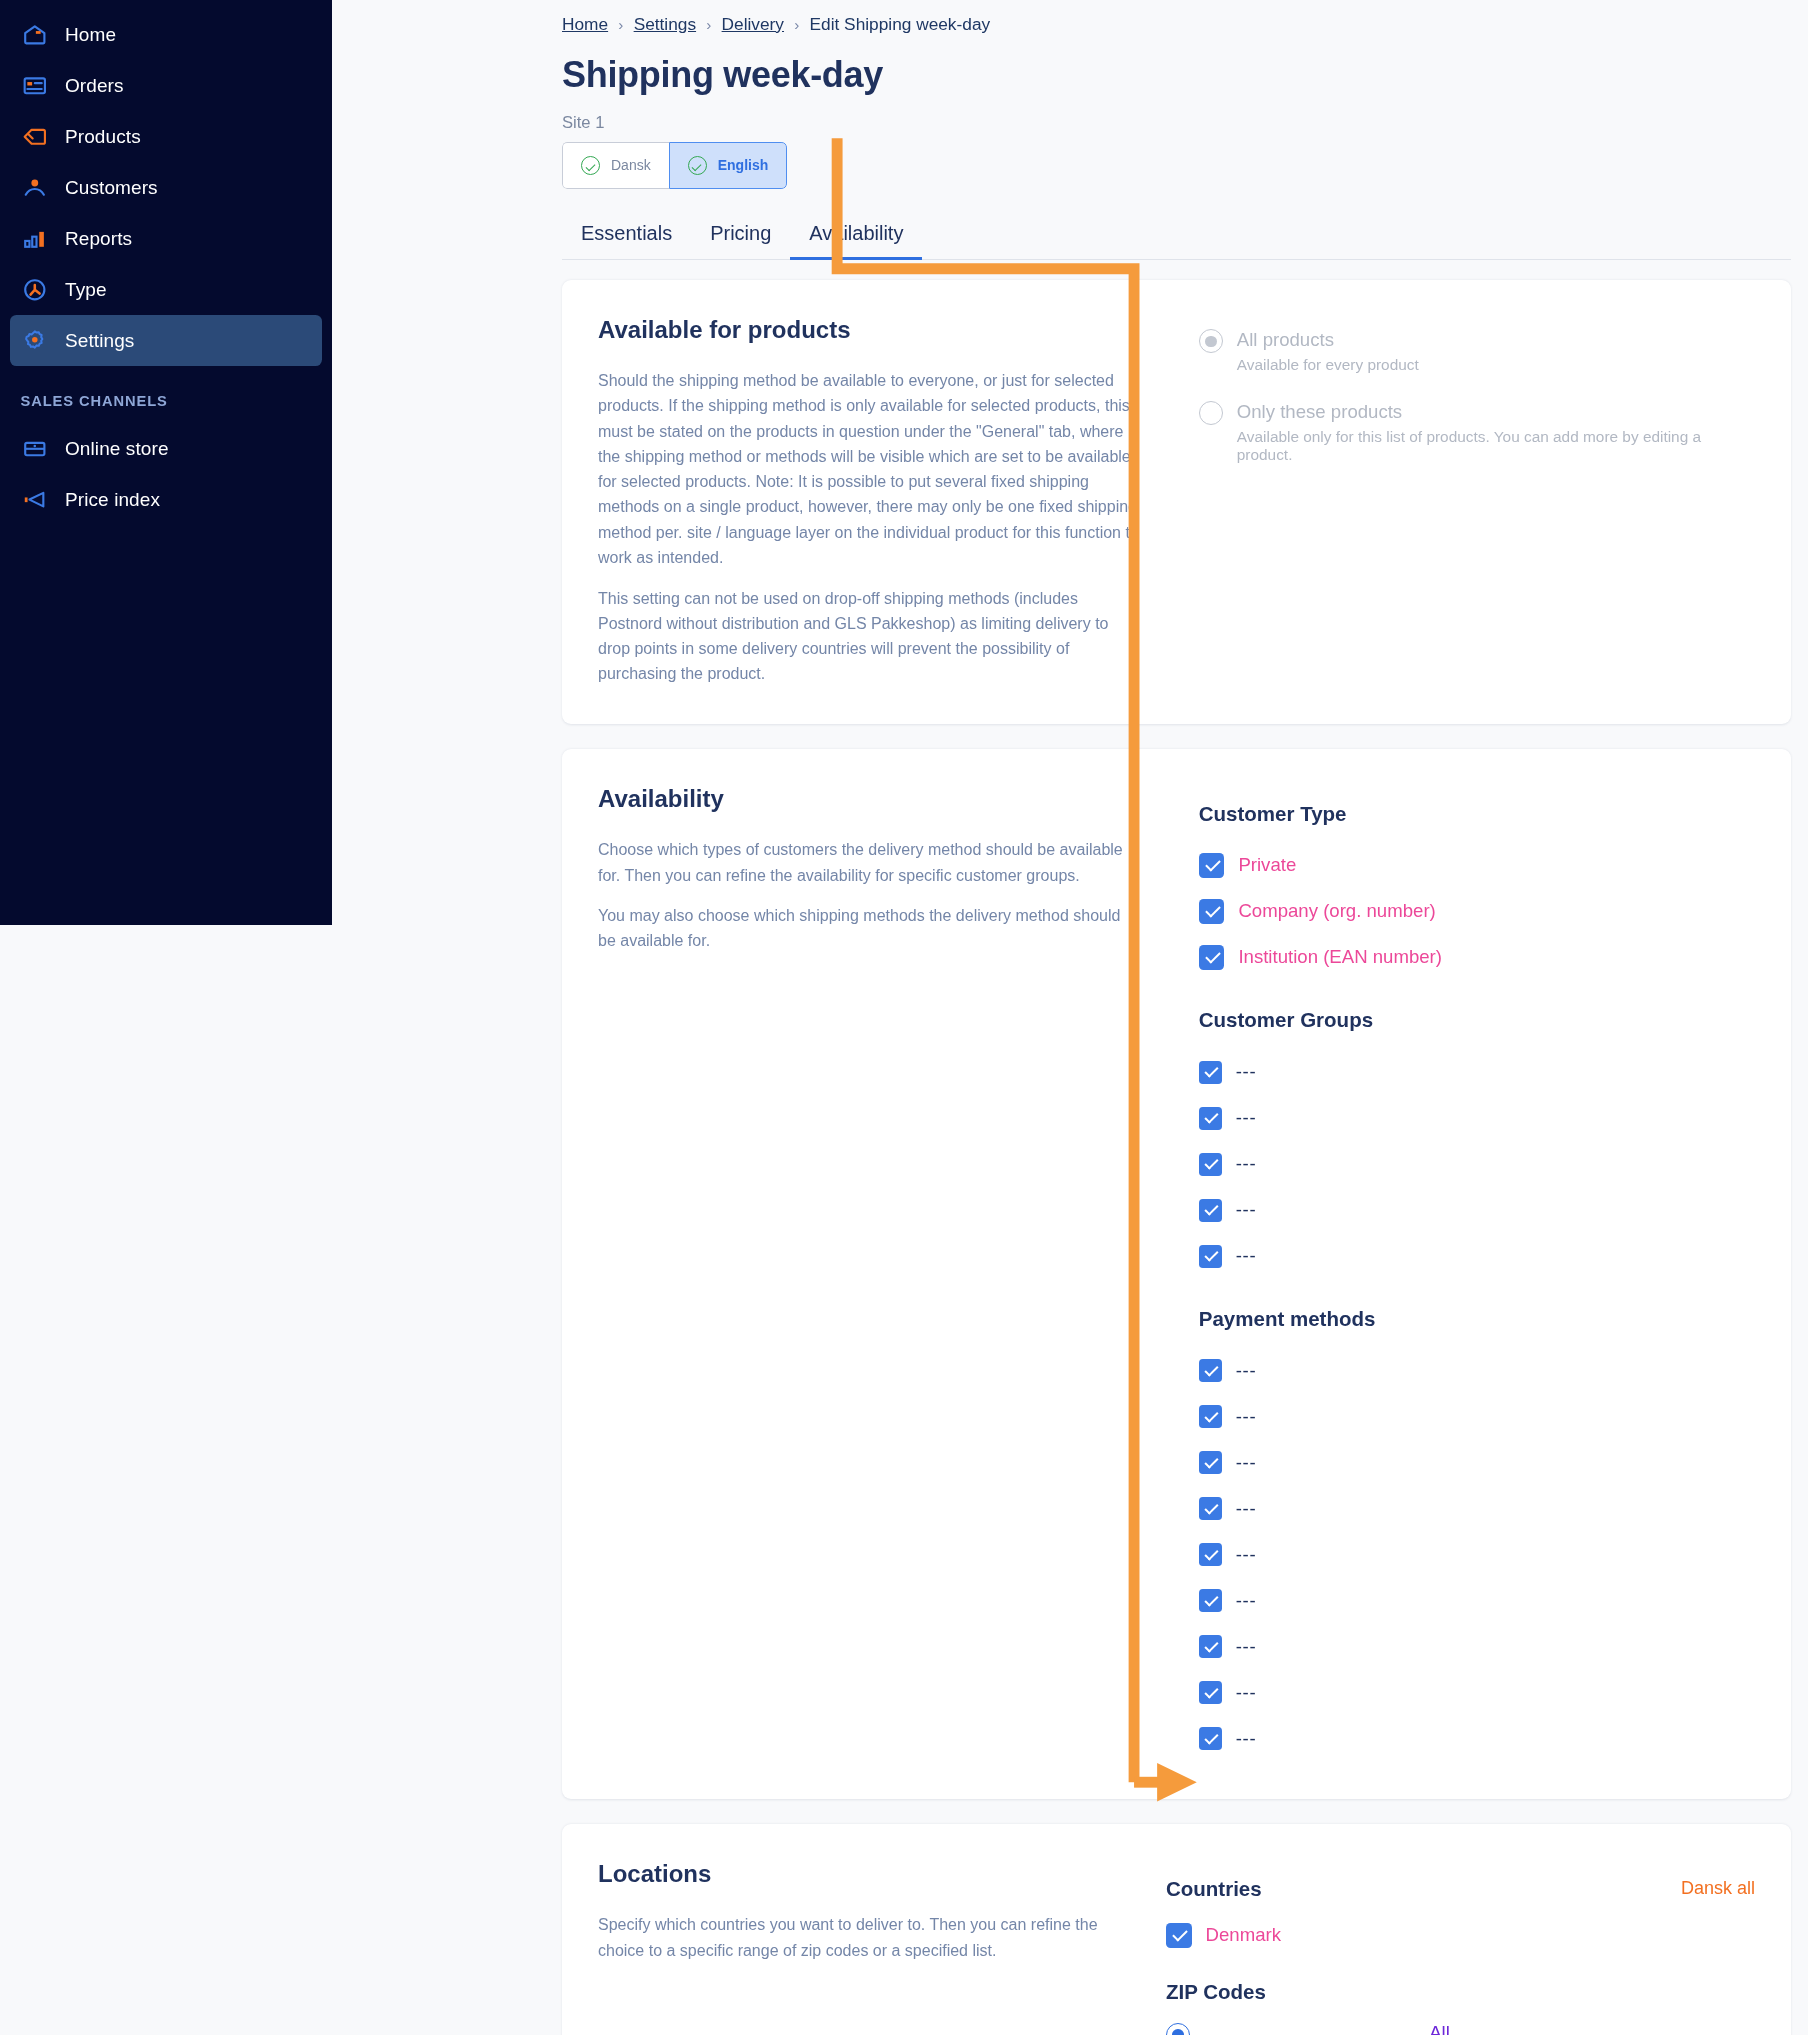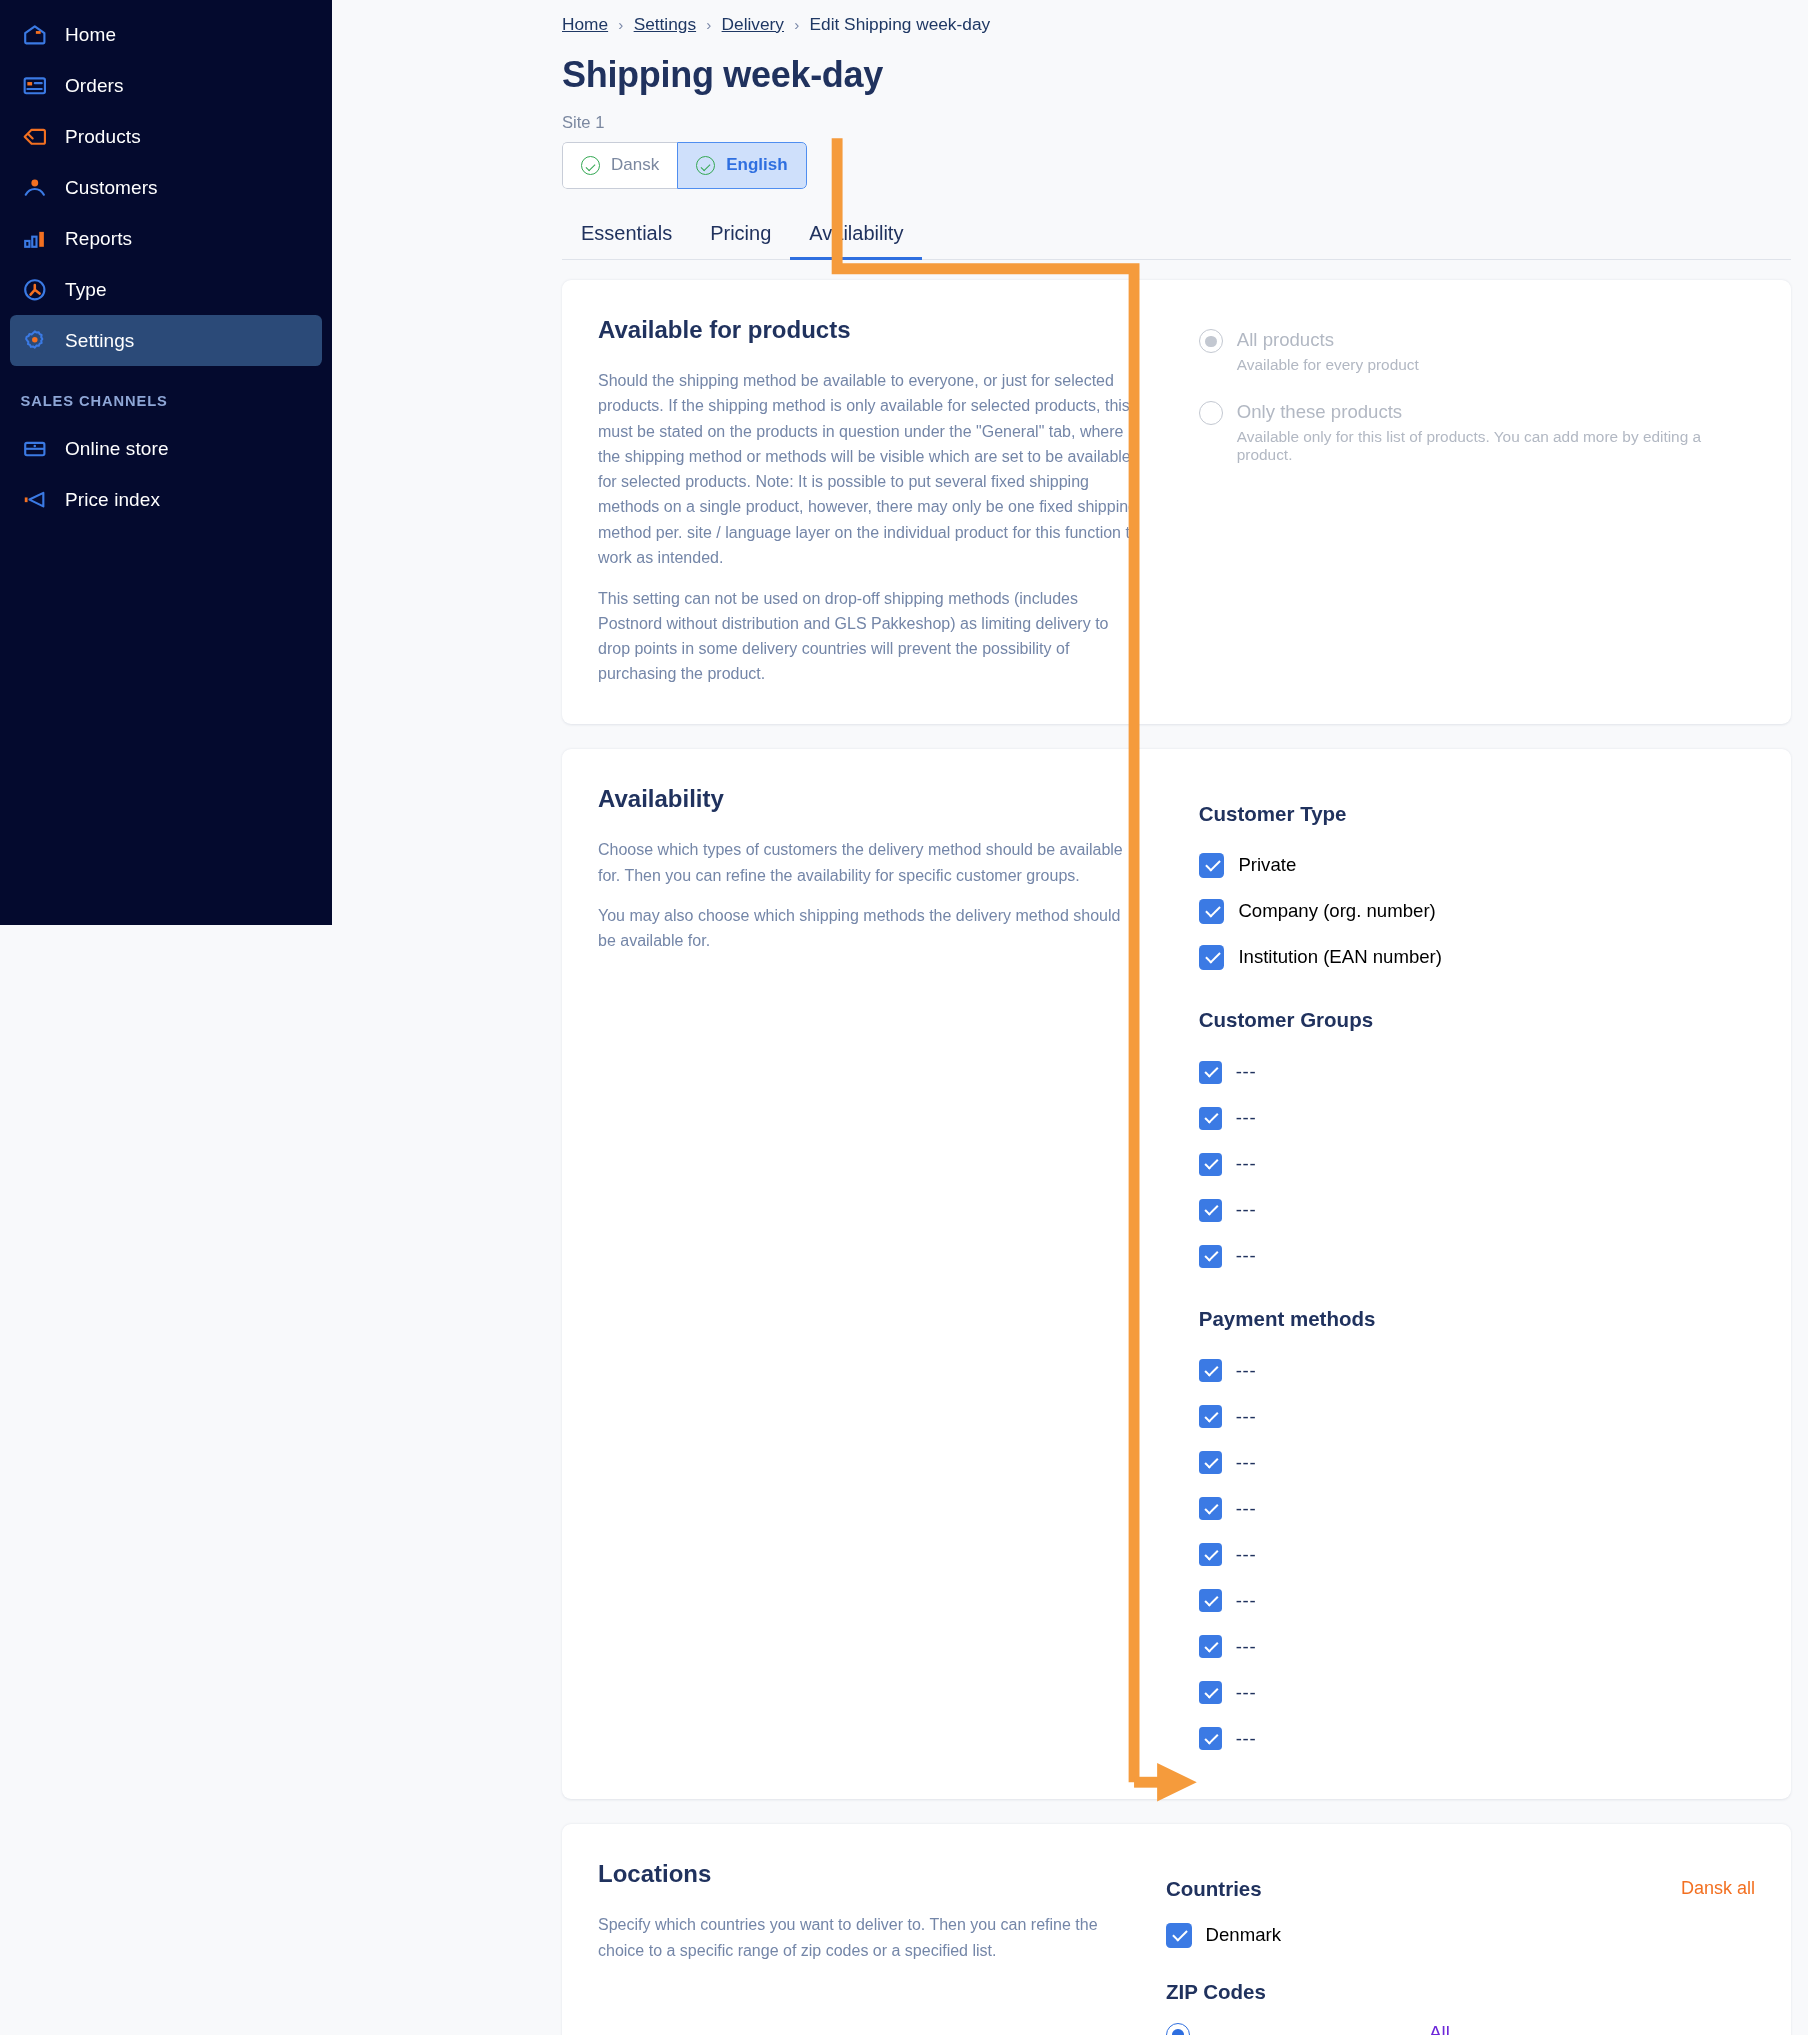--- a/index.html
+++ b/index.html
@@ -86,21 +86,21 @@
     display: inline-flex;
     margin-top: 9px;
     border-radius: 5.1px;
     overflow: hidden;
   }
   .lang-btn {
     display: flex; align-items: center;
     gap: 11px;
     height: 47px;
     padding: 0 18px;
-    font-size: 17px;
+    font-size: 14px;
     border: 1.3px solid #c8cdd8;
     background: #ffffff;
     color: #7b88a0;
     cursor: pointer;
   }
   .lang-btn:first-child { border-radius: 5.1px 0 0 5.1px; border-right: none; }
   .lang-btn.selected {
     background: #cfe0fb;
     border: 1.3px solid #4f8ef0;
     border-radius: 0 5.1px 5.1px 0;
@@ -218,21 +218,21 @@
     content: "";
     position: absolute;
     left: 7px; top: 7px;
     width: 11.5px; height: 5.8px;
     border-left: 2.6px solid #fff;
     border-bottom: 2.6px solid #fff;
     transform: rotate(-45deg);
   }
   .cb-sm { width: 23px; height: 23px; flex: 0 0 23px; border-radius: 3.8px; }
   .cb-sm::after { left: 5.8px; top: 6.4px; width: 11px; height: 5.1px; }
-  .cb-label { font-size: 18.6px; color: #000000; }
+  .cb-label { font-size: 18.6px; color: #ec4899; }
   .cb-label.dash { color: #20325e; letter-spacing: 0.6px; }
 
   .countries-header {
     display: flex; align-items: center; justify-content: space-between;
     width: 589px;
     margin-bottom: 11.5px;
   }
   .remove-all {
     font-size: 18px; color: #f37021; cursor: pointer;
   }

